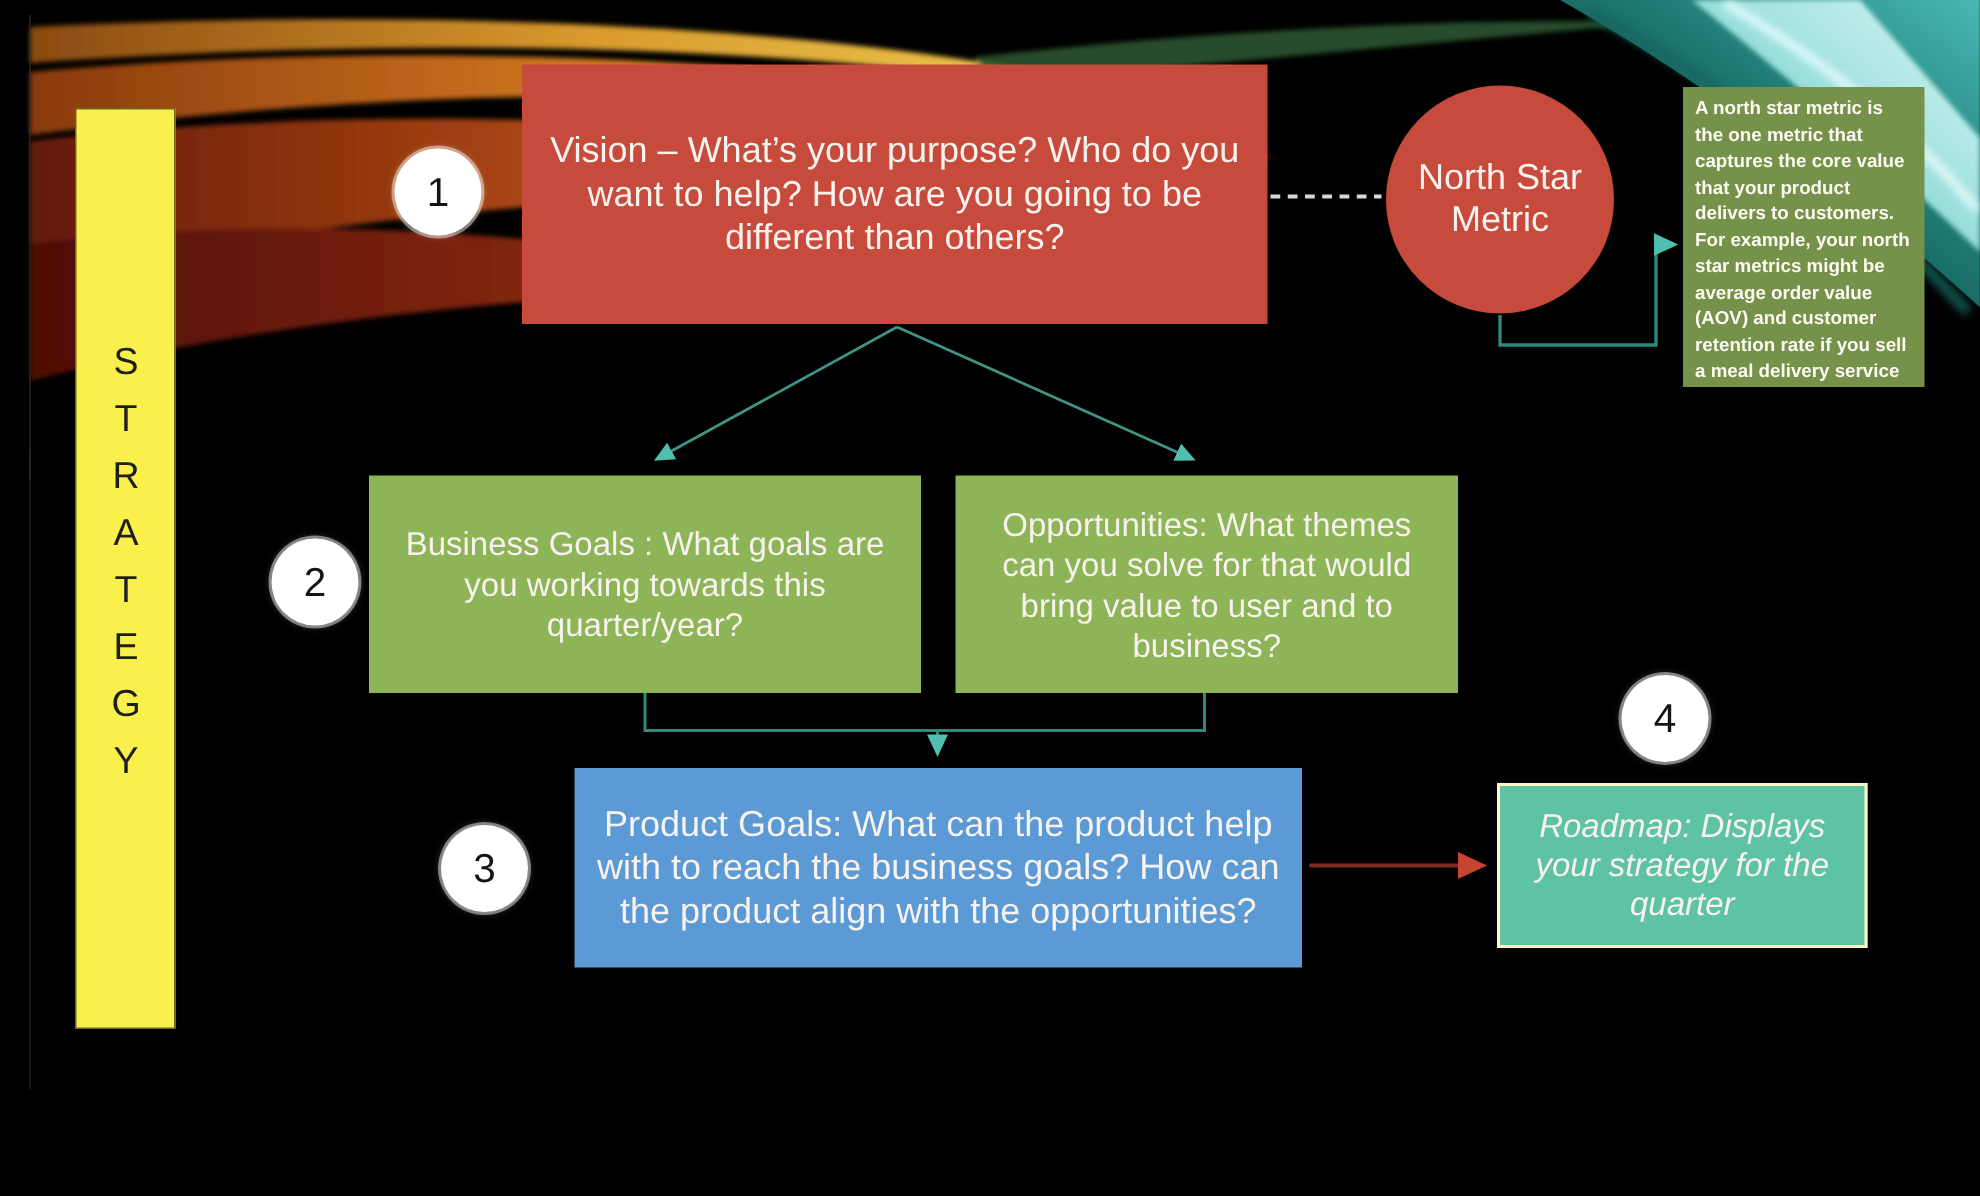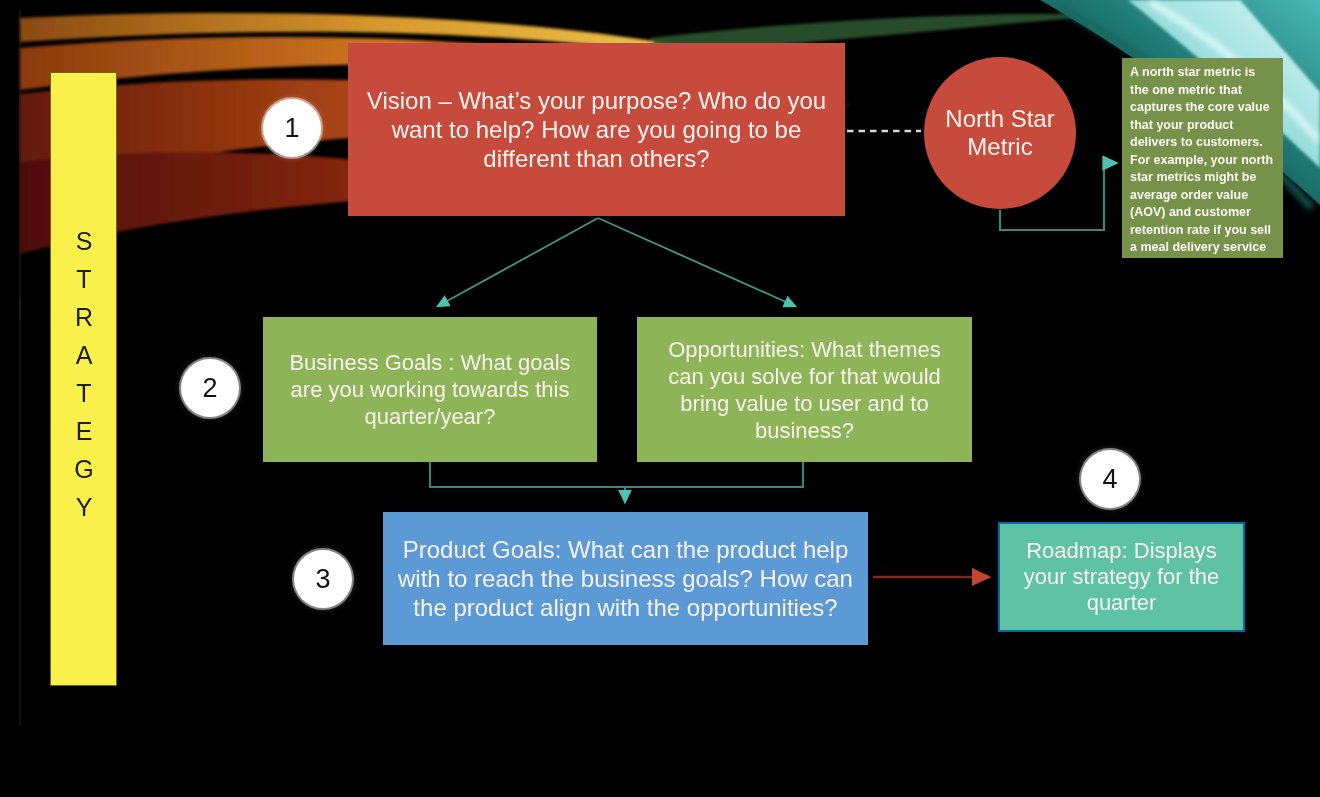--- a/index.html
+++ b/index.html
@@ -19,34 +19,34 @@
   .north-circle{
     left:924px;top:57px;width:152px;height:152px;border-radius:50%;
     background:var(--red,#c74b3c);font-size:24px;line-height:28px;padding:0 20px;
   }
   .note{
     left:1122px;top:58px;width:161px;height:200px;background:var(--olive,#75914a);
     font-size:12.5px;font-weight:700;line-height:1.4;padding:6px 8px;
     align-items:flex-start;justify-content:flex-start;text-align:left;color:#fbfbf2;
   }
   .goals{
-    left:263px;top:317px;width:334px;height:145px;background:var(--green,#8db457);
+    left:246px;top:317px;width:368px;height:145px;background:var(--green,#8db457);
     font-size:22px;line-height:27px;padding:0 12px;
   }
   .opportunities{
     left:637px;top:317px;width:335px;height:145px;background:var(--green,#8db457);
     font-size:22px;line-height:27px;padding:0 24px;justify-content:center;
   }
   .product{
     left:383px;top:512px;width:485px;height:133px;background:var(--blue,#5b9ad5);
     font-size:24px;line-height:29px;padding:0 10px;align-items:center;
   }
   .roadmap{
     left:998px;top:522px;width:247px;height:110px;background:var(--teal,#5ec2a4);
-    border:2px solid #0369a1;font-size:22px;line-height:26px;padding:0 8px;
+    border:2px solid #fef9c3;font-size:22px;line-height:26px;padding:0 8px;font-style:italic;
   }
   .strategy-bar{
     position:absolute;left:50px;top:72px;width:67px;height:614px;
     background:var(--yellow,#f9f04b);border:1px solid #6f651f;box-sizing:border-box;
     display:flex;align-items:center;justify-content:center;
   }
   .strategy-label{
     writing-mode:vertical-rl;text-orientation:upright;letter-spacing:10px;
     font-size:25px;color:#1e1e1c;
   }

